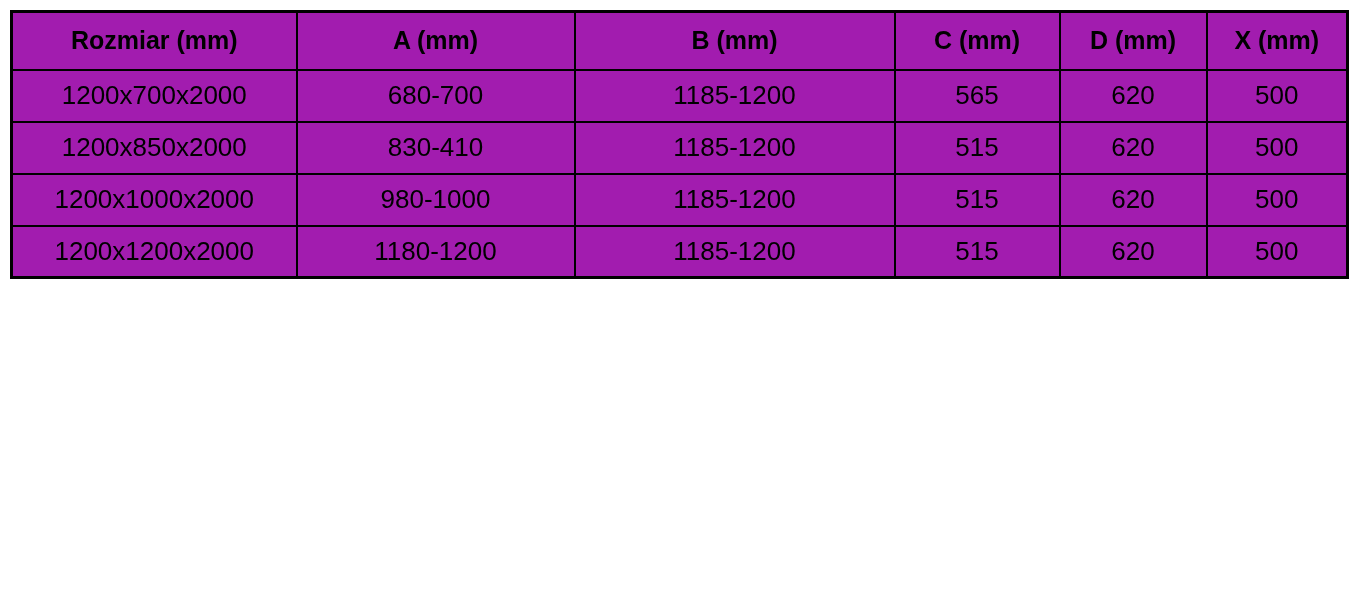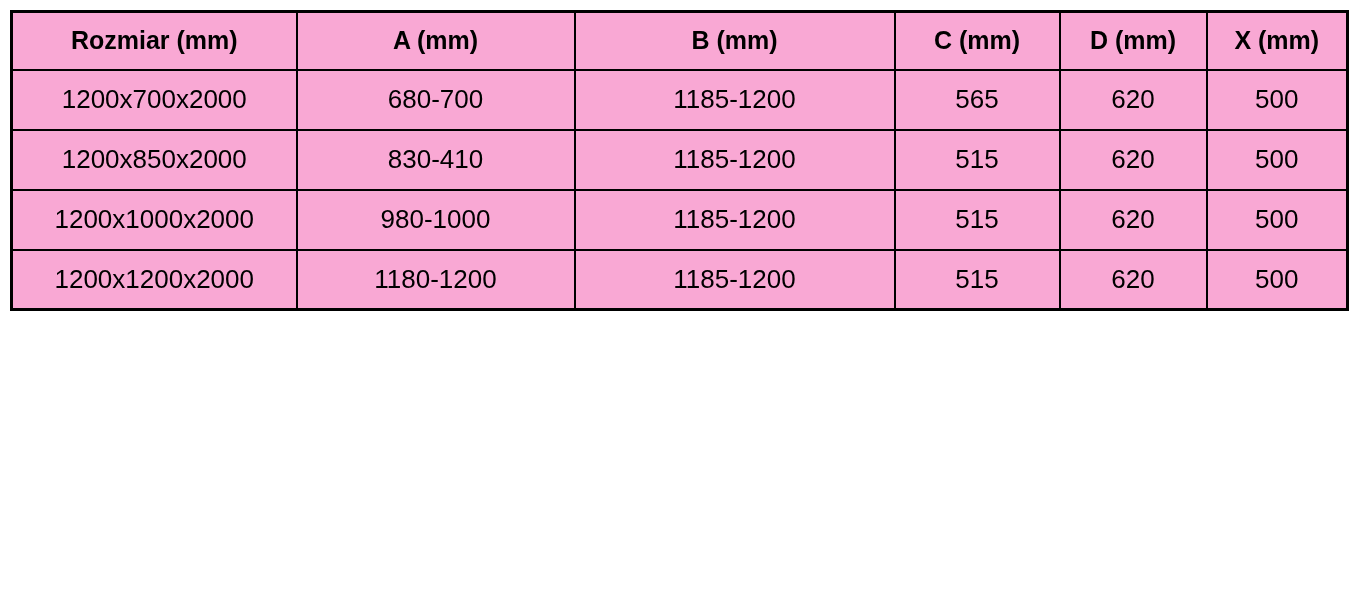--- a/index.html
+++ b/index.html
@@ -9,35 +9,35 @@
     width: 1355px;
     height: 591px;
     font-family: "Liberation Sans", sans-serif;
     -webkit-font-smoothing: antialiased;
   }
   .spec-table {
     border-collapse: collapse;
     table-layout: fixed;
     margin: 10px 0 0 10px;
     width: 1336px;
-    background: #f9a8d4;
+    background: #a21caf;
     border: 3px solid #000000;
   }
   .spec-table th,
   .spec-table td {
     border: 2px solid #000000;
     text-align: center;
     vertical-align: middle;
     color: #000000;
     padding: 0;
     overflow: hidden;
     white-space: nowrap;
   }
   .spec-table thead tr { height: 58px; }
-  .spec-table tbody tr { height: 60px; }
+  .spec-table tbody tr { height: 52px; }
   .spec-table th {
     font-size: 25px;
     font-weight: bold;
   }
   .spec-table td {
     font-size: 26px;
     font-weight: normal;
   }
 </style>
 </head>

